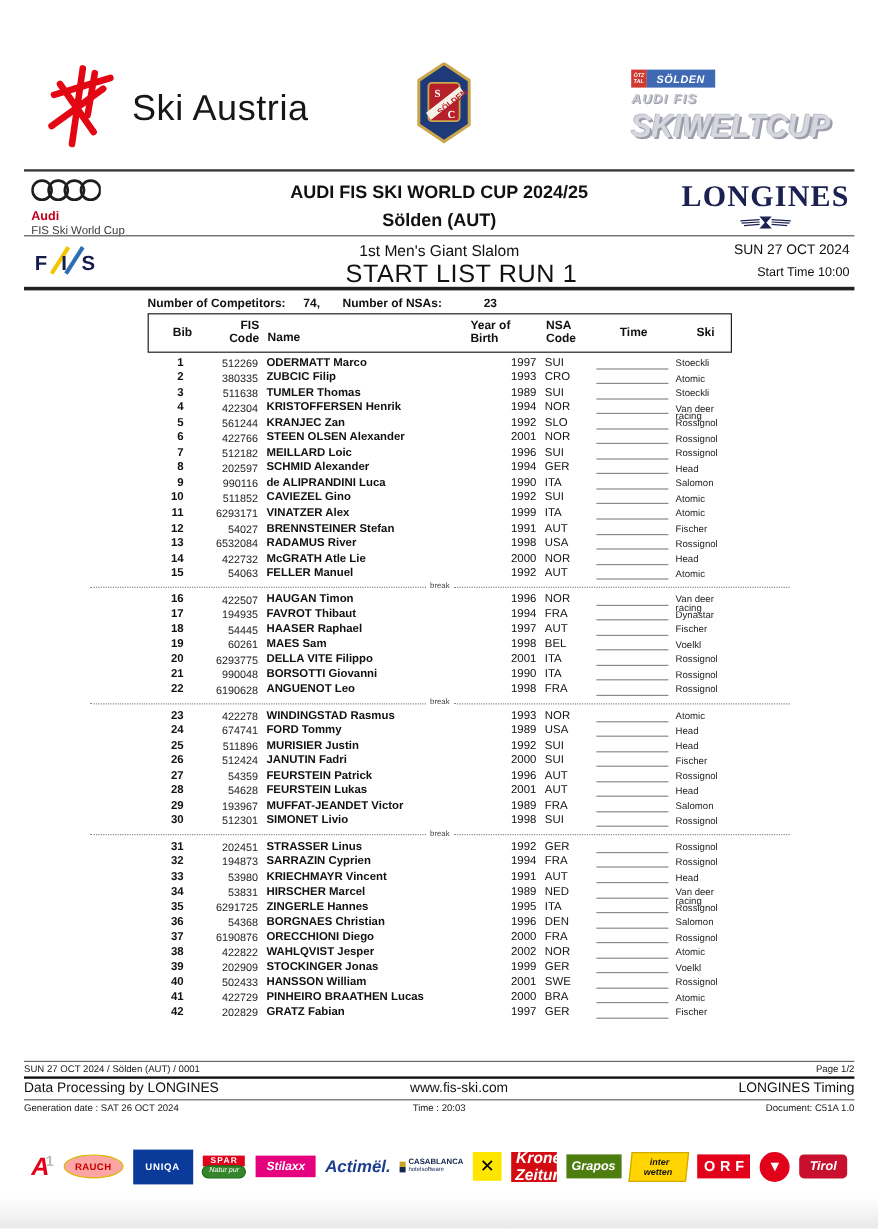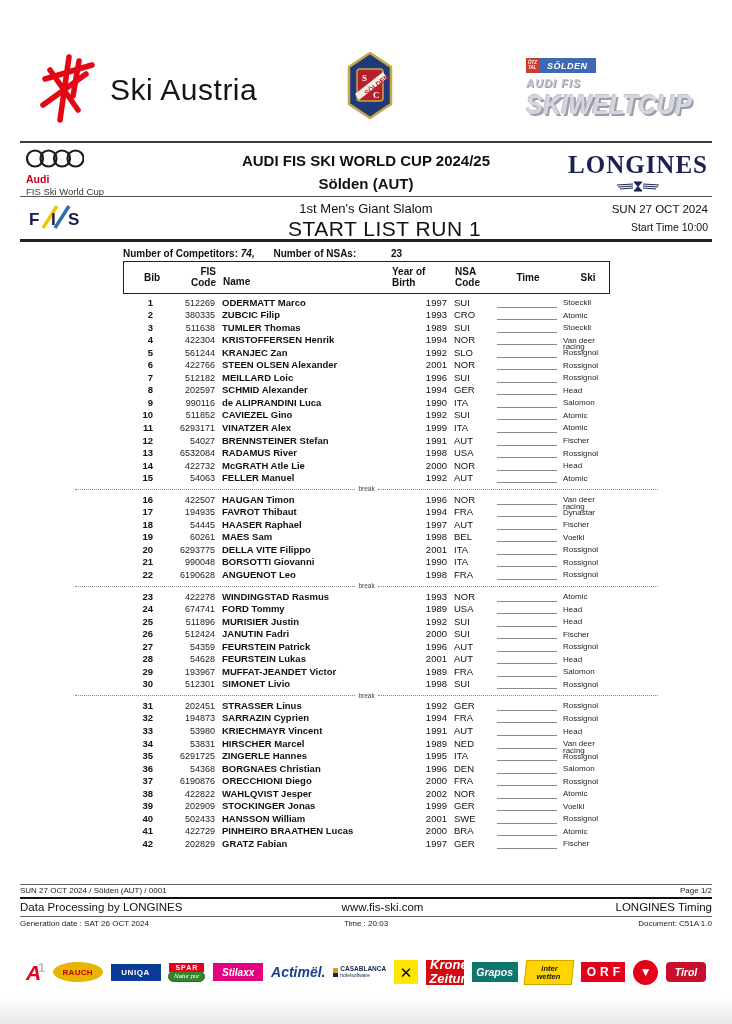--- a/index.html
+++ b/index.html
@@ -30,21 +30,21 @@
   .longines-word{font-family:"Liberation Serif","DejaVu Serif",serif;font-weight:bold;font-size:25px;color:#1b2150;letter-spacing:1px;}
   .fis-logo{left:28px;top:204px;}
   .h-event{top:201px;font-size:13px;}
   .h-run{top:217px;font-size:21px;letter-spacing:0.5px;margin-left:37px;}
   .h-date{right:24px;top:203px;font-size:11.5px;text-align:right;}
   .h-start{right:24px;top:221px;font-size:10.5px;text-align:right;}
 
   
   .comp-line{left:123px;top:248px;font-size:10px;font-weight:bold;white-space:nowrap;}
   .comp-line span{display:inline-block;}
-  .comp-v1{font-style:italic;}
+  .comp-v1{margin-left:12px;}
   .comp-l2{margin-left:16px;}
   .comp-v2{margin-left:32px;}
 
   
   .tbl-head{left:123px;top:261px;width:487px;height:33px;border:1.2px solid #222;box-sizing:border-box;font-weight:bold;font-size:10px;}
   .tbl-head div{position:absolute;line-height:11px;}
   .th-bib{left:8px;width:40px;text-align:center;line-height:31px !important;}
   .th-code{left:30px;width:62px;text-align:right;padding-top:4px;}
   .th-name{left:99px;padding-top:14px;}
   .th-year{left:268px;width:56px;text-align:left;padding-top:4px;}
@@ -70,39 +70,39 @@
   .f-row{position:absolute;left:20px;width:692px;display:flex;justify-content:space-between;align-items:baseline;gap:27px;}
   .f-small{font-size:8px;color:#1a1a1a;}
   .f-mid{font-size:11.5px;}
   .f-center{position:absolute;left:0;right:0;text-align:center;}
 
   
   .sponsors{position:absolute;left:26px;top:952px;width:680px;height:40px;display:flex;align-items:center;justify-content:space-between;}
   .sponsor{display:flex;align-items:center;justify-content:center;flex-direction:row;}
   .s-a1 .l1{color:#e2001a;font-weight:900;font-style:italic;font-size:21px;line-height:1;}
   .s-a1 .l2{color:#b9b9b9;font-weight:bold;font-size:12px;margin-left:-3px;margin-top:-8px;}
-  .s-rauch{width:48px;height:18px;background:#eab308;border:1px solid #d9bb00;border-radius:50%;}
+  .s-rauch{width:48px;height:18px;background:#fca5a5;border:1px solid #d9bb00;border-radius:50%;}
   .s-rauch .l1{color:#c40000;font-weight:bold;font-size:8px;letter-spacing:0.3px;}
-  .s-uniqa{width:50px;height:17px;background:#0a3b9b;}
+  .s-uniqa{width:50px;height:29px;background:#0a3b9b;}
   .s-uniqa .l1{color:#fff;font-weight:bold;font-size:8px;letter-spacing:0.6px;}
   .s-spar{flex-direction:column;line-height:1;}
   .s-spar .l1{background:#e2001a;color:#fff;font-weight:900;font-size:7px;padding:1px 6px;letter-spacing:1px;}
   .s-spar .l2{background:#35862a;color:#fff;font-size:6px;font-style:italic;border-radius:7px;padding:1.5px 5px;margin-top:-1px;border:1px solid #1f6b18;}
   .s-stilaxx{width:50px;height:18px;background:#e5007d;}
   .s-stilaxx .l1{color:#fff;font-weight:bold;font-style:italic;font-size:10px;}
   .s-actimel .l1{color:#1b3e8f;font-weight:bold;font-style:italic;font-size:14px;}
   .s-casablanca::before{content:"";width:5px;height:9px;margin-right:2px;background:linear-gradient(#c9a227 50%,#13264d 50%);}
   .s-casablanca .txt{display:flex;flex-direction:column;line-height:1;}
   .s-casablanca .l1{color:#13264d;font-weight:900;font-size:6.5px;}
   .s-casablanca .l2{color:#13264d;font-size:5px;}
   .s-raiffeisen{width:24px;height:24px;background:#ffe600;}
   .s-raiffeisen .glyph{color:#000;font-weight:900;font-size:15px;line-height:1;}
   .s-krone{width:38px;height:25px;background:#d20a11;flex-direction:column;line-height:1.05;}
   .s-krone .l1,.s-krone .l2{color:#fff;font-weight:900;font-size:13px;font-style:italic;margin-left:16px;}
-  .s-grapos{width:46px;height:20px;background:#0f766e;}
+  .s-grapos{width:46px;height:20px;background:#4d7c0f;}
   .s-grapos .l1{color:#fff;font-weight:900;font-style:italic;font-size:10.5px;}
   .s-interwetten{width:46px;height:23px;background:#ffd400;border:1px solid #cfa900;transform:skewX(-6deg);flex-direction:column;line-height:1.05;}
   .s-interwetten .l1,.s-interwetten .l2{color:#111;font-weight:bold;font-style:italic;font-size:7.5px;transform:skewX(6deg);}
   .s-orf{width:44px;height:20px;background:#e2001a;}
   .s-orf .l1{color:#fff;font-weight:900;font-size:12px;letter-spacing:4px;padding-left:4px;}
   .s-oesv{width:25px;height:25px;background:#e2001a;border-radius:50%;}
   .s-oesv .glyph{color:#fff;font-size:12px;line-height:1;}
   .s-tirol{width:40px;height:20px;background:#c8102e;border-radius:4px;}
   .s-tirol .l1{color:#fff;font-weight:bold;font-style:italic;font-size:10.5px;}
   .bottom-shade{position:absolute;left:0;right:0;bottom:0;height:26px;background:linear-gradient(#ffffff,#e8e8e8);}

